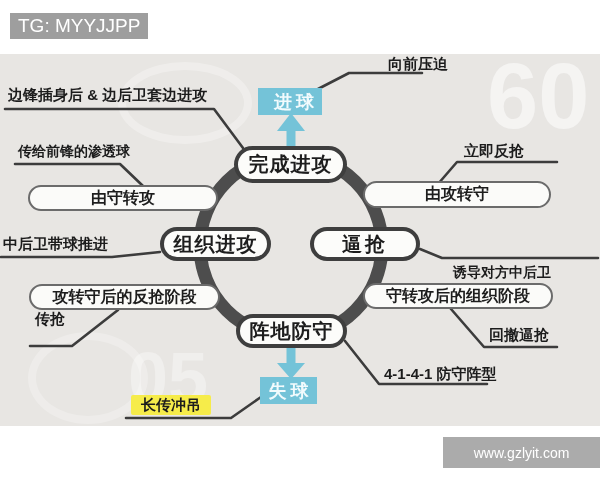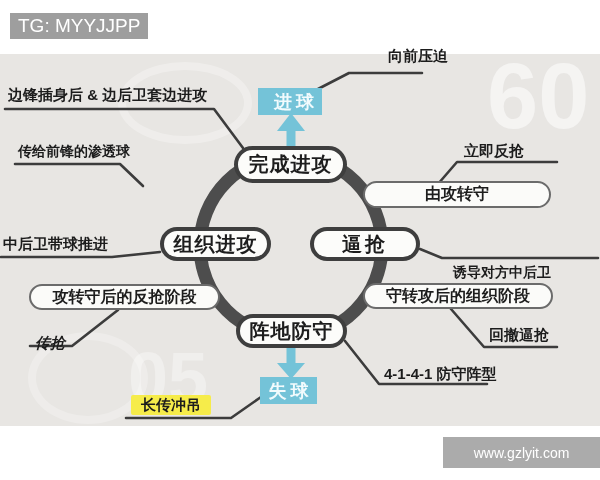--- a/index.html
+++ b/index.html
@@ -102,32 +102,33 @@
       <rect x="286.5" y="347" width="9" height="18"></rect>
       <polygon points="291,379 277,363 305,363"></polygon>
     </g>
   </svg>
 
   <div class="oval" style="left:234px;top:146px;width:113px;height:37px;">完成进攻</div>
   <div class="oval" style="left:160px;top:227px;width:111px;height:34px;">组织进攻</div>
   <div class="oval" style="left:310px;top:227px;width:110px;height:34px;letter-spacing:3px;">逼抢</div>
   <div class="oval" style="left:236px;top:314px;width:111px;height:34px;">阵地防守</div>
 
+  <div class="pill" style="left:28px;top:185px;width:190px;height:26px;">由守转攻</div>
   <div class="pill" style="left:363px;top:181px;width:188px;height:27px;">由攻转守</div>
   <div class="pill" style="left:29px;top:284px;width:191px;height:26px;">攻转守后的反抢阶段</div>
   <div class="pill" style="left:363px;top:283px;width:190px;height:26px;">守转攻后的组织阶段</div>
 
   <div class="cyanbox" style="left:258px;top:88px;width:64px;height:27px;padding-left:12px;">进球</div>
   <div class="cyanbox" style="left:260px;top:377px;width:57px;height:27px;">失球</div>
 
   <div class="lbl" style="left:8px;top:86px;">边锋插身后 &amp; 边后卫套边进攻</div>
   <div class="lbl small" style="left:18px;top:143px;">传给前锋的渗透球</div>
   <div class="lbl" style="left:3px;top:235px;">中后卫带球推进</div>
-  <div class="lbl" style="left:35px;top:334px;font-style:italic;">传抢</div>
-  <div class="lbl" style="left:352px;top:47px;padding-left:36px;">向前压迫</div>
+  <div class="lbl" style="left:35px;top:310px;">传抢</div>
+  <div class="lbl" style="left:352px;top:55px;padding-left:36px;">向前压迫</div>
   <div class="lbl" style="left:464px;top:142px;">立即反抢</div>
   <div class="lbl small two-line" style="left:453px;top:222px;">
     <span style="display:block;">诱导对方中后卫</span>
   </div>
   <div class="lbl" style="left:489px;top:326px;">回撤逼抢</div>
   <div class="lbl" style="left:384px;top:365px;">4-1-4-1 防守阵型</div>
   <div class="yellowbox" style="left:131px;top:395px;width:80px;height:20px;">长传冲吊</div>
 
   <div class="wm-bar" id="wm-top">TG: MYYJJPP</div>
   <div class="wm-bar" id="wm-bottom">www.gzlyit.com</div>

